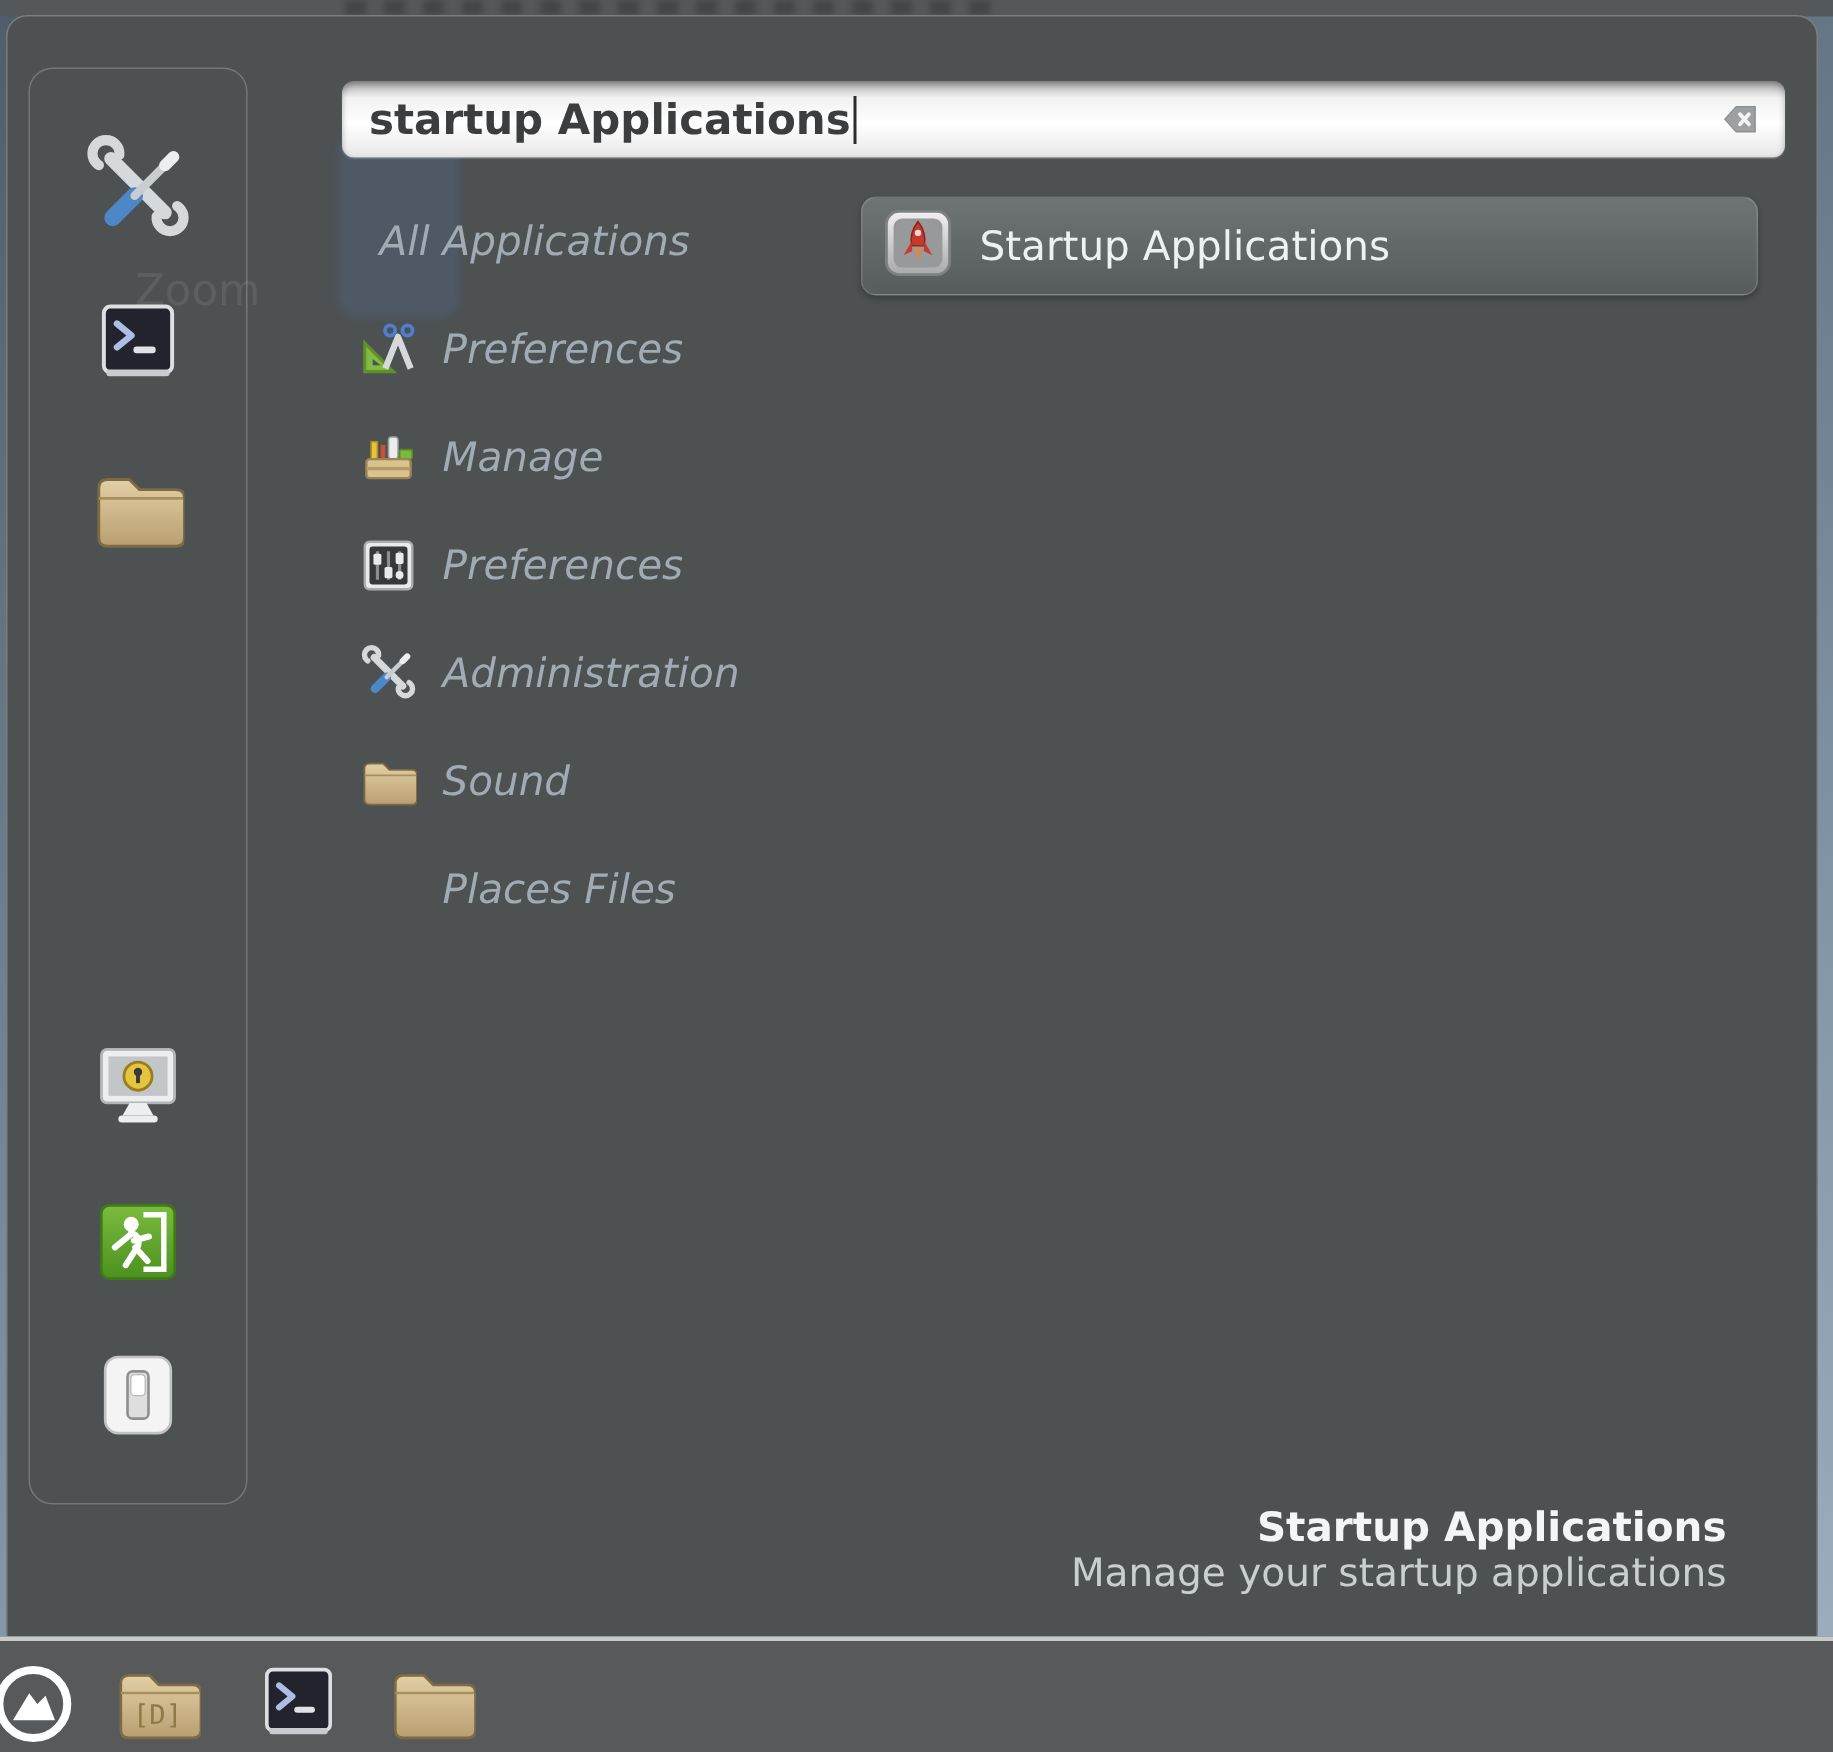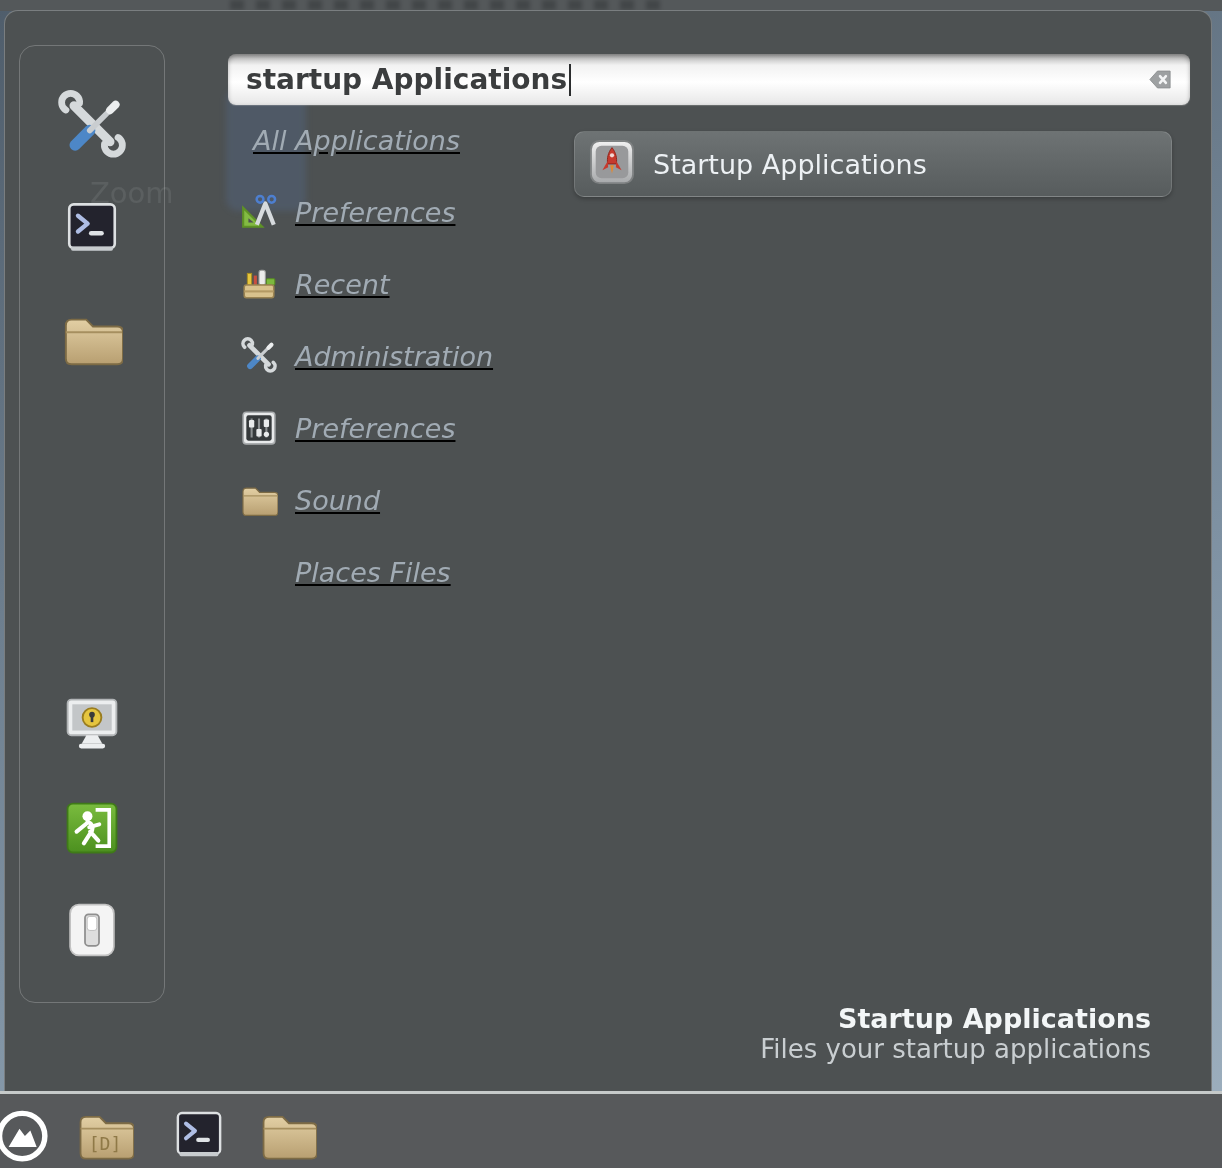--- a/index.html
+++ b/index.html
@@ -25,21 +25,21 @@
   .sb-icon{position:absolute;left:50%;transform:translateX(-50%);cursor:pointer;}
   
   .search{position:absolute;left:223px;top:43px;width:962px;height:51px;border-radius:8px;
     background:linear-gradient(180deg,#a9a9a9 0%,#f2f2f2 22%,#ffffff 55%,#e7e7e7 100%);
     box-shadow:0 1px 1px rgba(255,255,255,.18), inset 0 2px 4px rgba(0,0,0,.30);
     display:flex;align-items:center;box-sizing:border-box;padding:0 14px 0 18px;}
   .search-text{font-size:28px;font-weight:bold;color:#3b3d3e;white-space:pre;}
   .caret{display:inline-block;width:2px;height:32px;background:#2b2d2e;margin-left:2px;vertical-align:middle;}
   .search-clear{margin-left:auto;width:32px;height:27px;opacity:.85;cursor:pointer;}
   
-  .categories{position:absolute;left:234px;top:93px;width:330px;text-decoration:underline;}
+  .categories{position:absolute;left:234px;top:114px;width:330px;}
   .cat-row{display:flex;align-items:center;height:72px;cursor:pointer;}
   .cat-icon{width:40px;height:40px;display:flex;align-items:center;justify-content:center;margin-right:16px;flex:0 0 40px;}
   .cat-label{font-size:27px;font-style:italic;color:#a1abb4;white-space:nowrap;}
   .cat-row.no-icon{padding-left:14px;}
   
   .result{position:absolute;left:569px;top:120px;width:598px;height:66px;border-radius:10px;
     background:linear-gradient(180deg,#6e7374 0%,#616667 55%,#575c5d 100%);
     border:1px solid rgba(255,255,255,.14);box-shadow:0 2px 4px rgba(0,0,0,.25);
     display:flex;align-items:center;box-sizing:border-box;padding:0 14px;cursor:pointer;}
   .result-label{font-size:27px;color:#edf1f4;margin-left:18px;}
@@ -257,37 +257,37 @@
           </svg>
         </span>
       <span class="cat-label">Preferences</span>
     </div>
     <div class="cat-row">
       <span class="cat-icon">
           <svg width="38" height="38">
             <use href="#sym-toolbox" xlink:href="#sym-toolbox"></use>
           </svg>
         </span>
-      <span class="cat-label">Recent</span>
+      <span class="cat-label">Manage</span>
+    </div>
+    <div class="cat-row">
+      <span class="cat-icon">
+          <svg width="38" height="38">
+            <use href="#sym-sliders" xlink:href="#sym-sliders"></use>
+          </svg>
+        </span>
+      <span class="cat-label">Preferences</span>
     </div>
     <div class="cat-row">
       <span class="cat-icon">
           <svg width="38" height="38">
             <use href="#sym-tools" xlink:href="#sym-tools"></use>
           </svg>
         </span>
       <span class="cat-label">Administration</span>
-    </div>
-    <div class="cat-row">
-      <span class="cat-icon">
-          <svg width="38" height="38">
-            <use href="#sym-sliders" xlink:href="#sym-sliders"></use>
-          </svg>
-        </span>
-      <span class="cat-label">Preferences</span>
     </div>
     <div class="cat-row">
       <span class="cat-icon">
           <svg width="38" height="38">
             <use href="#sym-folder" xlink:href="#sym-folder"></use>
           </svg>
         </span>
       <span class="cat-label">Sound</span>
     </div>
     <div class="cat-row">
@@ -298,21 +298,21 @@
 
   <div class="result">
     <span><svg width="46" height="46">
           <use href="#sym-rocket" xlink:href="#sym-rocket"></use>
         </svg></span>
     <span class="result-label">Startup Applications</span>
   </div>
 
   <div class="sel-info">
     <div class="sel-title">Startup Applications</div>
-    <div class="sel-desc">Files your startup applications</div>
+    <div class="sel-desc">Manage your startup applications</div>
   </div>
 </div>
 
 <div class="panel">
   <div class="panel-icon" style="left:-5px;top:13px">
     <span><svg width="58" height="58">
           <use href="#sym-mint" xlink:href="#sym-mint"></use>
         </svg></span>
   </div>
   <div class="panel-icon" style="left:74px;top:12px">

